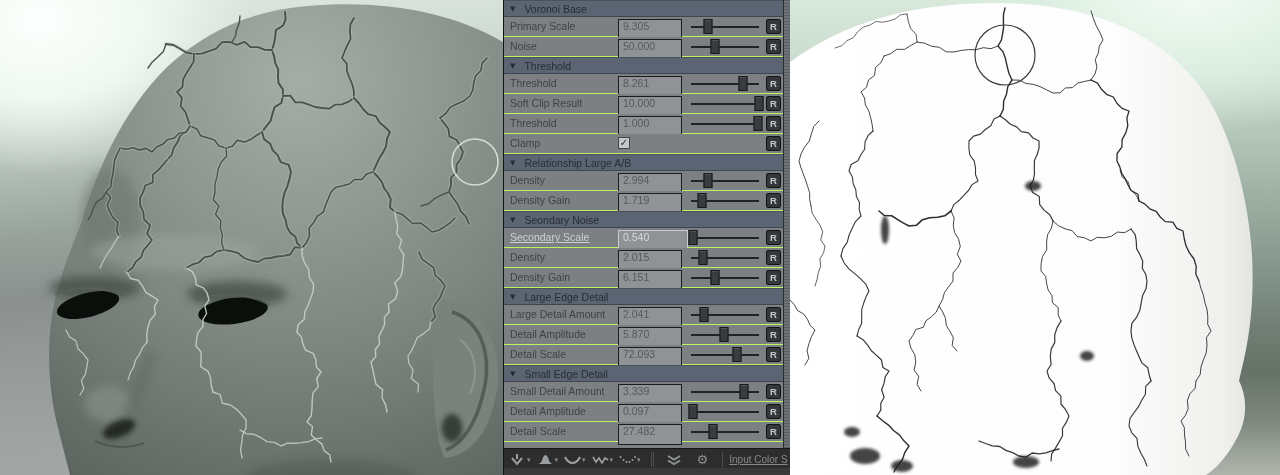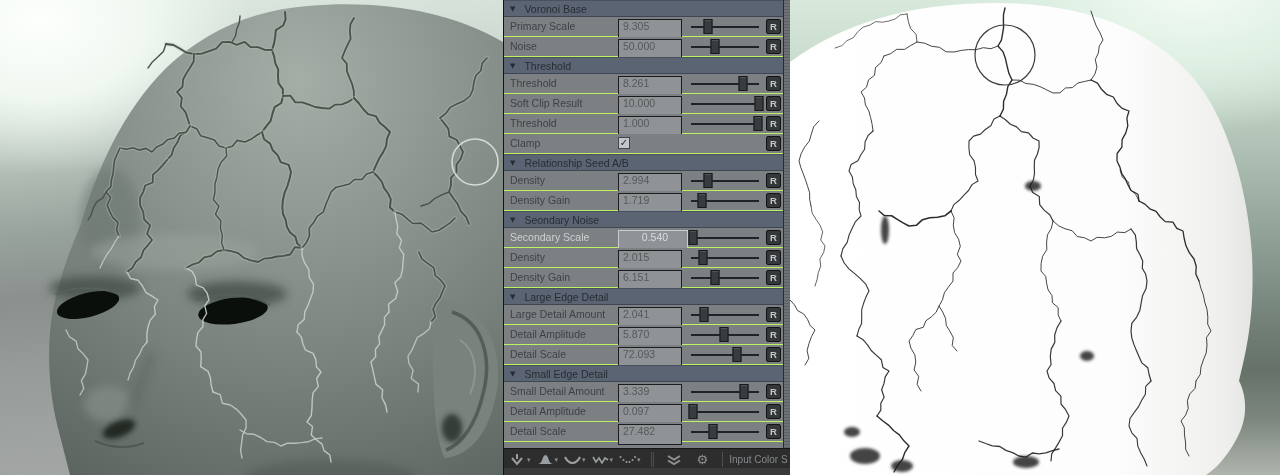--- a/index.html
+++ b/index.html
@@ -22,25 +22,25 @@
   .panel-inner{position:absolute;left:0;top:0;right:7px;bottom:0;}
   .scroll-strip{position:absolute;right:0;top:0;width:7px;height:448px;
       background:repeating-linear-gradient(0deg,#5d6165 0 1px,#6e7276 1px 3px);
       border-left:1px solid #2a2c2e;box-sizing:border-box;}
   .sec-header{position:relative;height:17px;background:#5b6472;
       border-top:1px solid #49525e;border-bottom:1px solid #3e4651;box-sizing:border-box;
       display:flex;align-items:center;color:#272d34;font-size:10.5px;}
   .sec-header .tri{font-family:"DejaVu Sans",sans-serif;font-size:7px;color:#262c32;margin:0 9px 0 6px;}
   .param-row{position:relative;height:20px;border-bottom:1px solid #bef264;box-sizing:border-box;background:#7c8082;}
   .row-label{position:absolute;left:6px;top:3px;font-size:10.5px;color:#3e4246;}
-  .param-row.selected .row-label{color:#ccd0d2;}
+  .param-row.selected .row-label{color:#ccd0d2;text-decoration:underline;}
   .field{position:absolute;left:114px;top:2px;width:64px;height:21px;box-sizing:border-box;
       background:#8f9395;border:1px solid #1b1d1f;color:#55595b;font-size:10.5px;
       line-height:13px;padding-left:4px;}
-  .param-row.selected .field{border-color:#c9cdcf;color:#d7dbdd;width:70px;text-align:center;}
+  .param-row.selected .field{border-color:#c9cdcf;color:#d7dbdd;width:70px;}
   .slider{position:absolute;left:187px;top:2px;width:68px;height:15px;}
   .slider .track{position:absolute;left:0;right:0;top:7px;height:2px;background:#202325;}
   .slider .handle{position:absolute;top:0;width:9px;height:15px;background:#383c3f;
       border:1px solid #17191b;box-sizing:border-box;transform:translateX(-50%);
       box-shadow:inset 0 1px 0 rgba(255,255,255,.12);}
   .rbtn{position:absolute;left:262px;top:2px;width:15px;height:15px;padding:0;
       background:#34383b;border:1px solid #121415;border-radius:2px;color:#c2c6c8;
       font-size:9.5px;font-weight:bold;line-height:12px;text-align:center;
       font-family:"Liberation Sans",sans-serif;}
   .checkbox{position:absolute;left:114px;top:3px;width:12px;height:12px;box-sizing:border-box;
@@ -50,21 +50,21 @@
   
   .toolbar{position:absolute;left:503px;top:448px;width:287px;height:27px;box-sizing:border-box;
       background:linear-gradient(180deg,#2d2d2d 0 72%,#3a3a3a 72% 100%);
       border-top:1px solid #161616;border-left:1px solid #141414;
       display:flex;align-items:flex-start;padding:3px 0 0 5px;overflow:hidden;}
   .tb-item{display:flex;align-items:center;margin-right:6px;flex:0 0 auto;}
   .tb-item svg{display:block;}
   .tb-caret{font-family:"DejaVu Sans",sans-serif;font-size:7px;color:#8a8e90;margin-left:1px;}
   .tb-sep{width:1px;height:15px;background:#4e4e4e;margin:0 4px;flex:0 0 auto;}
   .tb-sep.double{box-shadow:2px 0 0 #4e4e4e;margin-right:7px;}
-  .tb-label{font-size:10px;color:#85898b;white-space:nowrap;overflow:hidden;margin-left:2px;padding-top:2px;}
+  .tb-label{font-size:10px;color:#85898b;white-space:nowrap;overflow:hidden;margin-left:2px;padding-top:2px;text-decoration:underline;}
   .tb-gear{font-family:"DejaVu Sans",sans-serif;font-size:13px;color:#8d9193;line-height:15px;}
 </style>
 </head>
 <body>
 
 <div class="app">
 
   <div class="viewport viewport-left">
     <svg id="svgL" width="503" height="475" viewBox="0 0 503 475">
       <defs>
@@ -213,21 +213,21 @@
           </div>
           <button class="rbtn">R</button>
         </div>
         <div class="param-row">
           <span class="row-label">Clamp</span>
           <div class="checkbox">✓</div>
           <button class="rbtn">R</button>
         </div>
         <div class="sec-header">
           <span class="tri">▼</span>
-          <span>Relationship Seed A/B</span>
+          <span>Relationship Large A/B</span>
         </div>
         <div class="param-row">
           <span class="row-label">Density</span>
           <div class="field">2.994</div>
           <div class="slider">
             <div class="track"></div>
             <div class="handle" style="left: 25%;"></div>
           </div>
           <button class="rbtn">R</button>
         </div>

